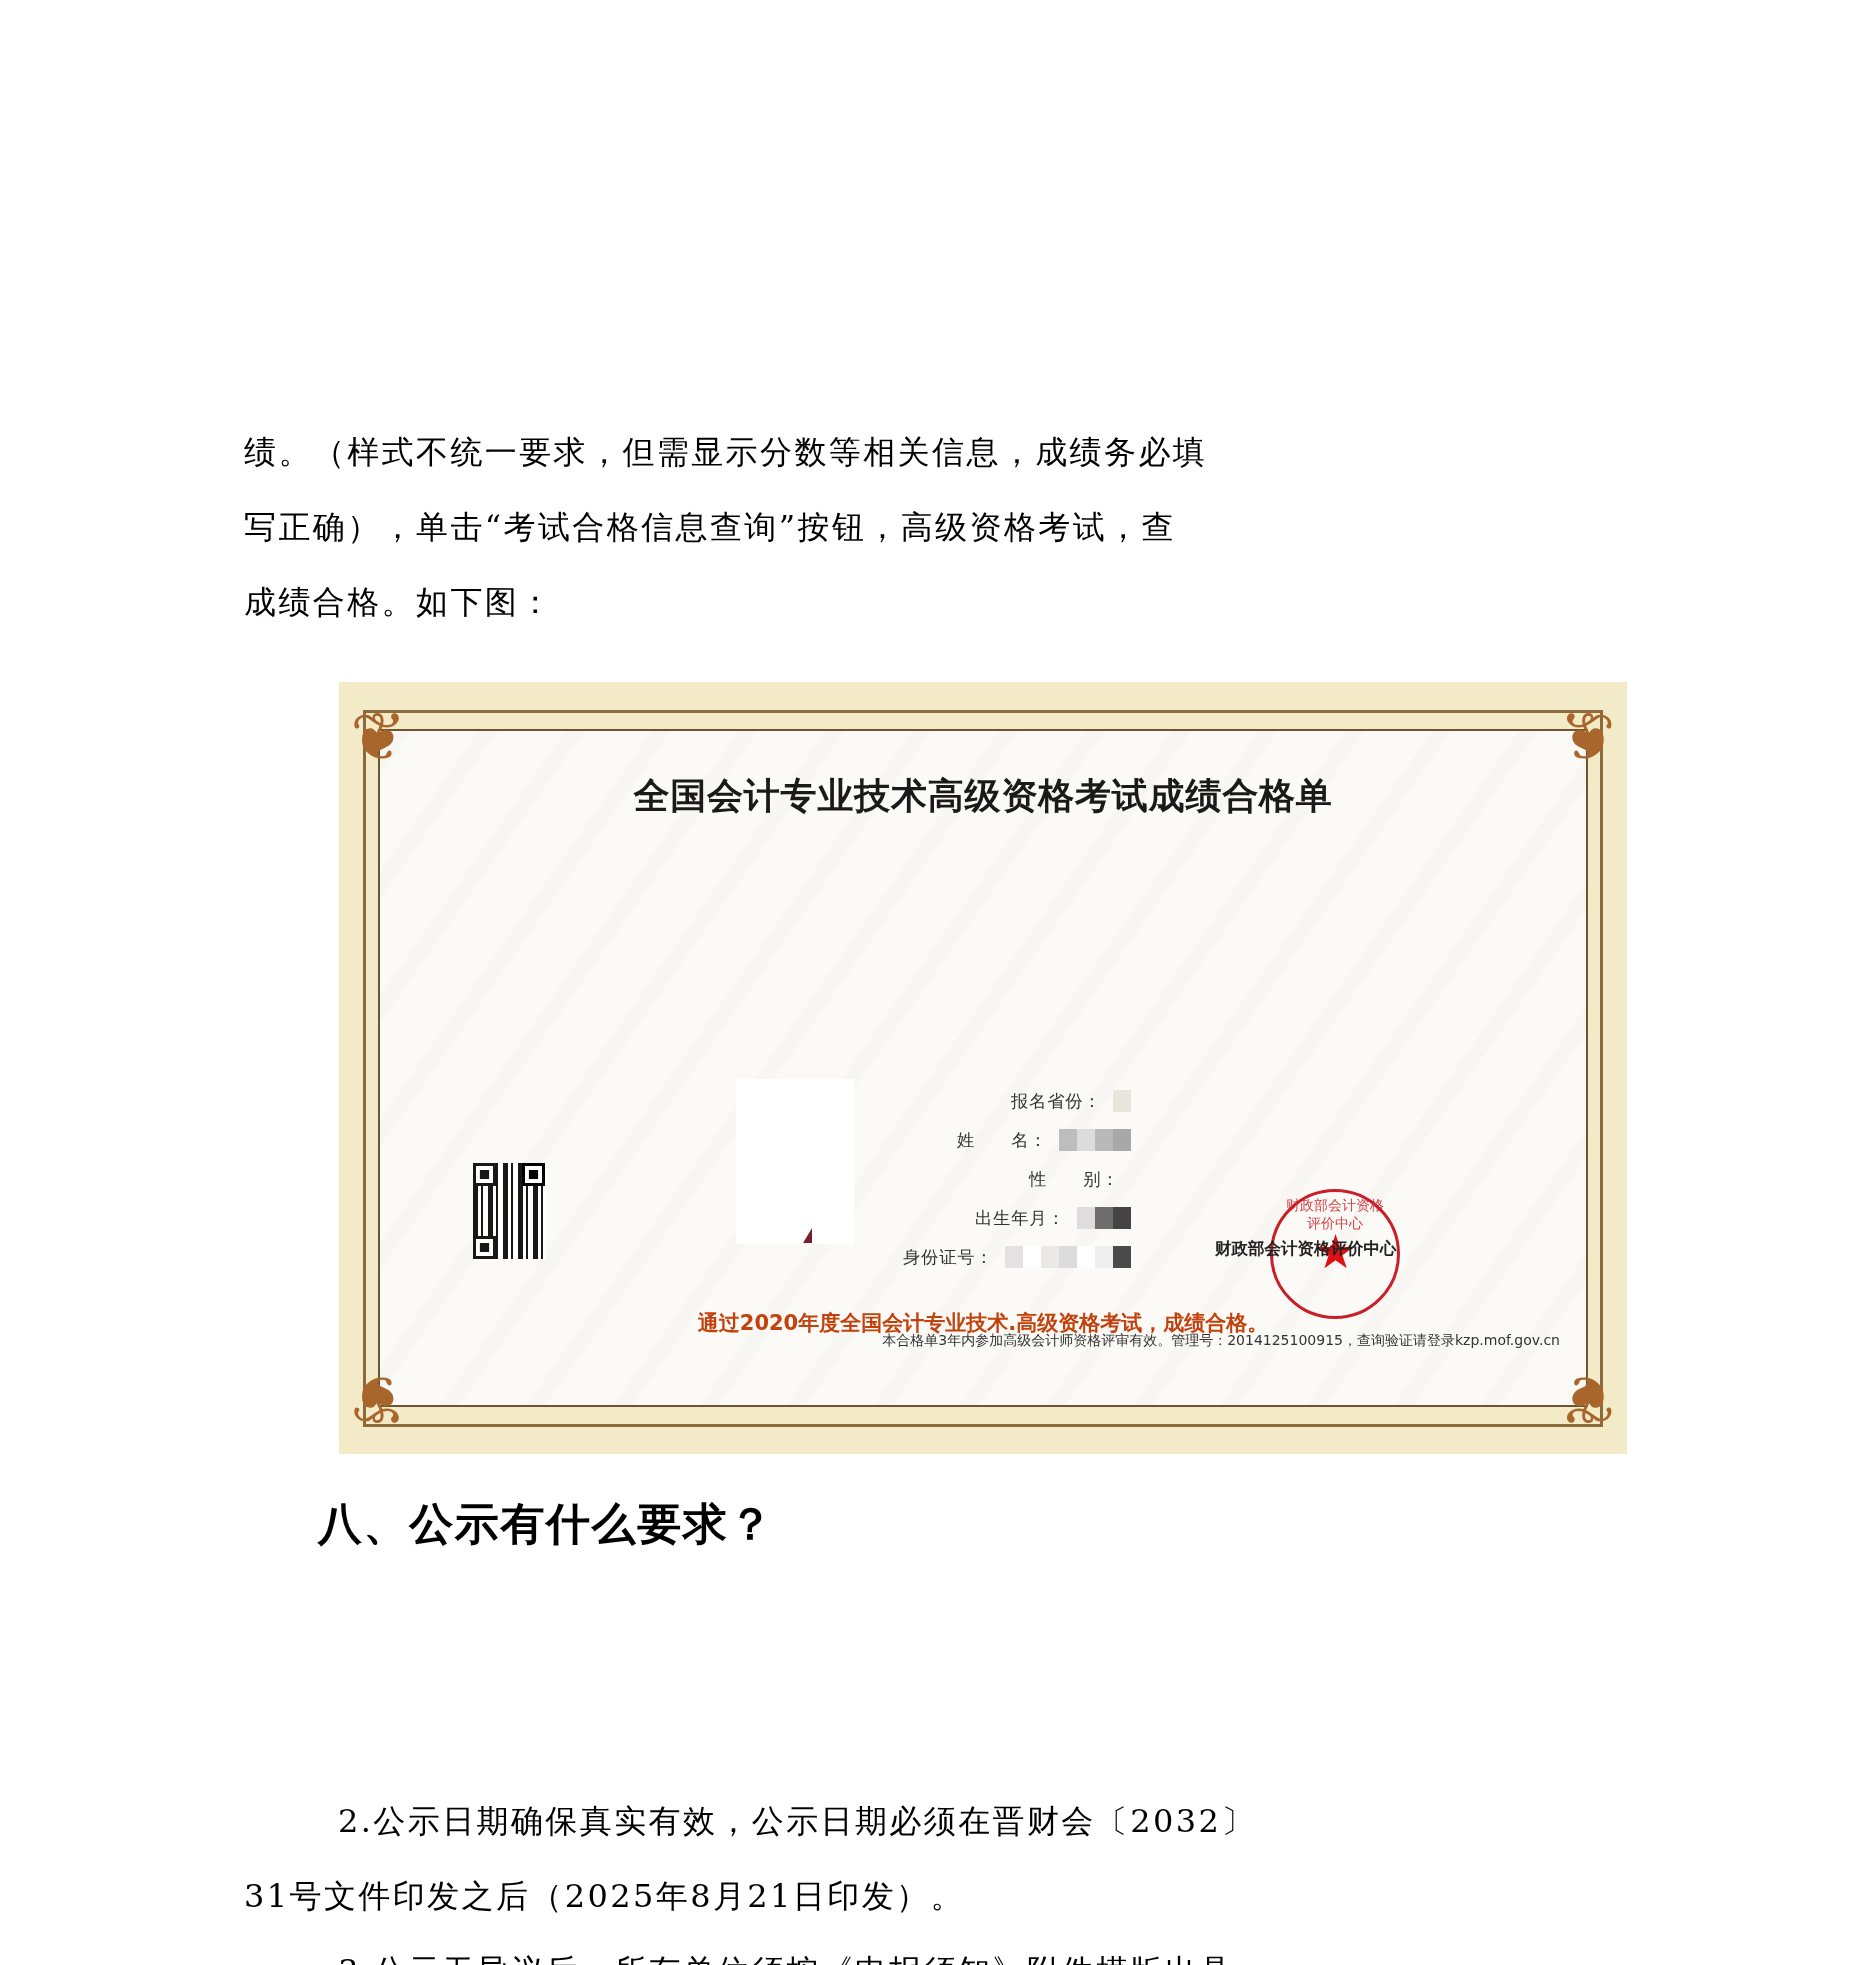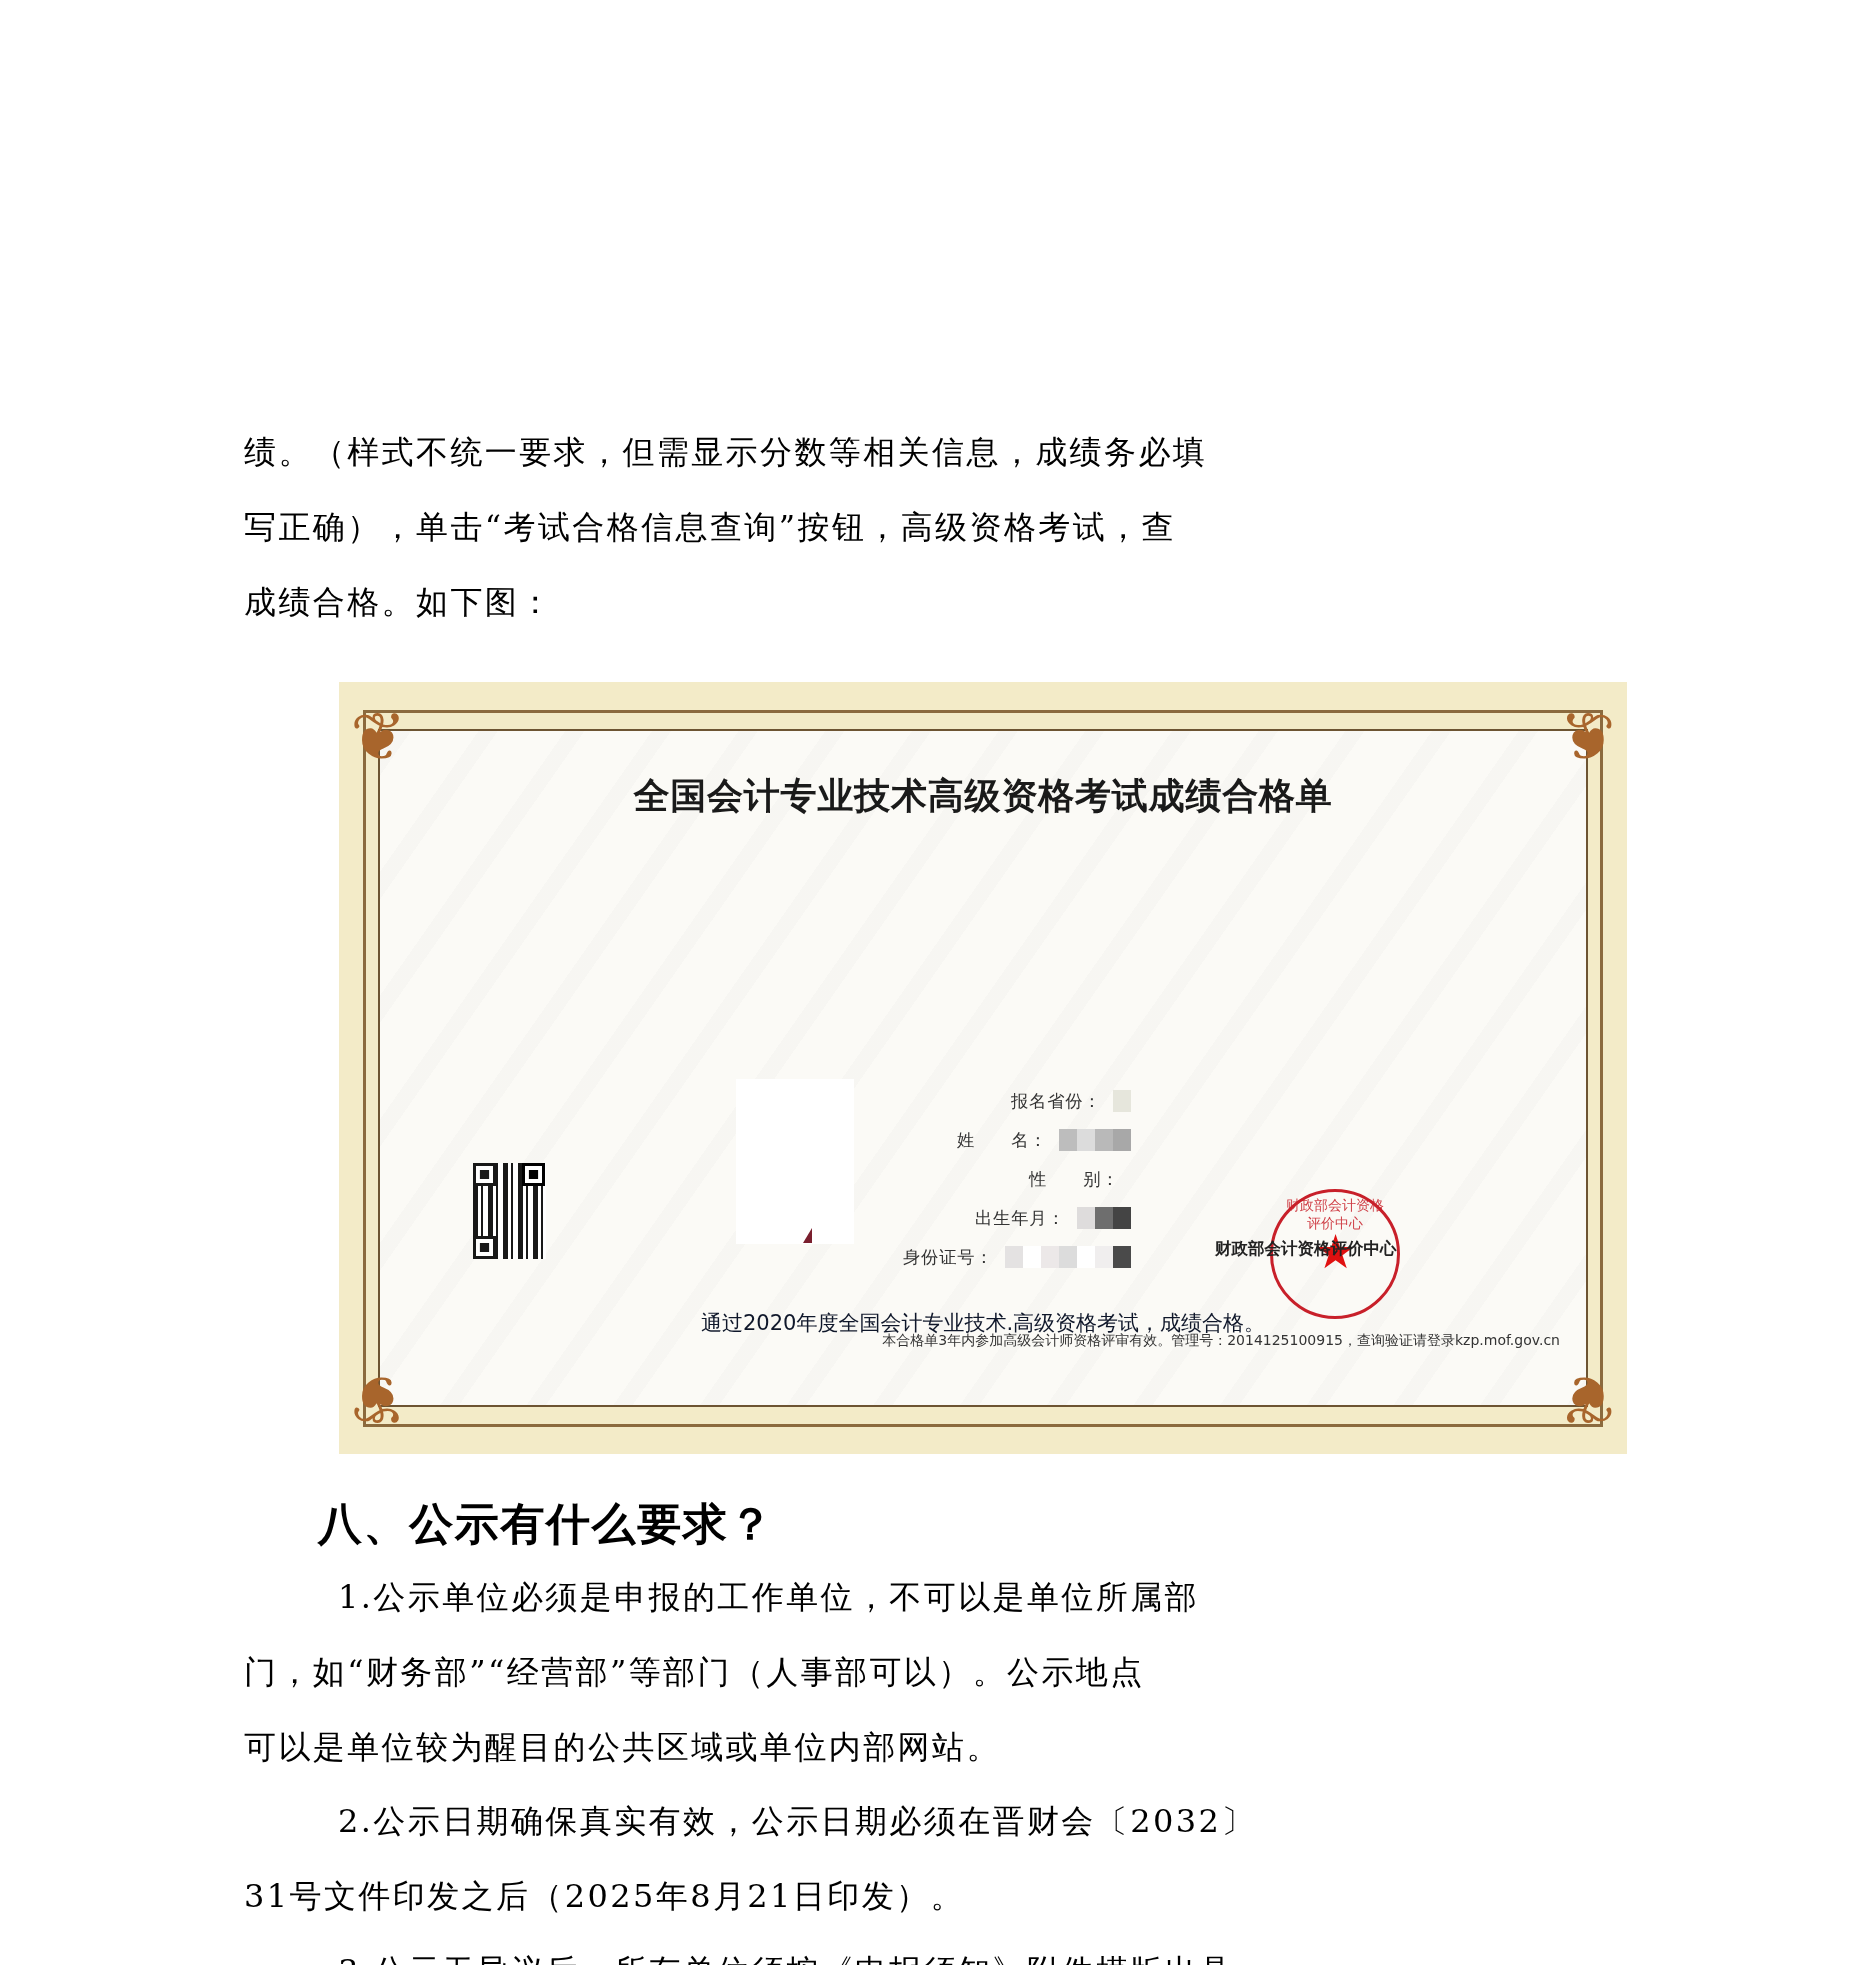--- a/index.html
+++ b/index.html
@@ -39,21 +39,21 @@
           border-left: 9.4px solid transparent; border-bottom: 15.7px solid #7a1f2e; }
 
   .fields { position: absolute; left: 564px; top: 399px; }
   .field { position: relative; height: 39px; display: flex; align-items: center;
           font-family: "DejaVu Sans", "Liberation Sans", sans-serif; font-size: 17.3px; color: #333; justify-content: flex-end; }
   .field-label { width: 102px; letter-spacing: 0.8px; }
   .blur { display: inline-block; height: 22px; }
   .blur span { display: inline-block; width: 18px; height: 22px; }
 
   .pass-line { position: absolute; left: 0; right: 0; top: 627px; text-align: center;
-          font-family: "DejaVu Sans", "Liberation Sans", sans-serif; font-weight: normal; font-size: 21px; color: #0f172a; }
+          font-family: "DejaVu Sans", "Liberation Sans", sans-serif; font-weight: bold; font-size: 21px; color: #c2410c; }
 
   .qr { position: absolute; left: 134px; top: 481px; width: 73px; height: 96px;
         background:
           repeating-linear-gradient(90deg, #000 0 4.7px, #fff 4.7px 7.9px, #000 7.9px 10.2px, #fff 10.2px 15px),
           #000; opacity: 0.9; }
   .qr::before, .qr::after { content: ""; position: absolute; width: 17.3px; height: 17.3px;
         border: 3.1px solid #000; background: #fff; box-shadow: inset 0 0 0 3.9px #fff, inset 0 0 0 8.6px #000; }
   .qr::before { left: 0; top: 0; }
   .qr::after { left: 0; bottom: 0; }
   .qr-tr { position: absolute; left: 183px; top: 481px; width: 17.3px; height: 17.3px; border: 3.1px solid #000;
@@ -128,25 +128,20 @@
     <div class="seal"></div>
     <div class="seal-text">财政部会计资格评价中心</div>
     <div class="seal-star">★</div>
     <div class="issuer">财政部会计资格评价中心</div>
 
     <div class="cert-footer">本合格单3年内参加高级会计师资格评审有效。管理号：2014125100915，查询验证请登录kzp.mof.gov.cn</div>
   </div>
 
   <div class="heading">八、公示有什么要求？</div>
 
-  <div class="para" style="top:1560px;">
-    <span class="line indent">1.公示单位必须是申报的工作单位，不可以是单位所属部</span>
-    <span class="line">门，如“财务部”“经营部”等部门（人事部可以）。公示地点</span>
-    <span class="line">可以是单位较为醒目的公共区域或单位内部网站。</span>
-  </div>
 
   <div class="para" style="top:1784px;">
     <span class="line indent">2.公示日期确保真实有效，公示日期必须在晋财会〔2032〕</span>
     <span class="line">31号文件印发之后（2025年8月21日印发）。</span>
   </div>
 
   <div class="para" style="top:1934px;">
     <span class="line indent">3.公示无异议后，所有单位须按《申报须知》附件模版出具</span>
 
   </div>

